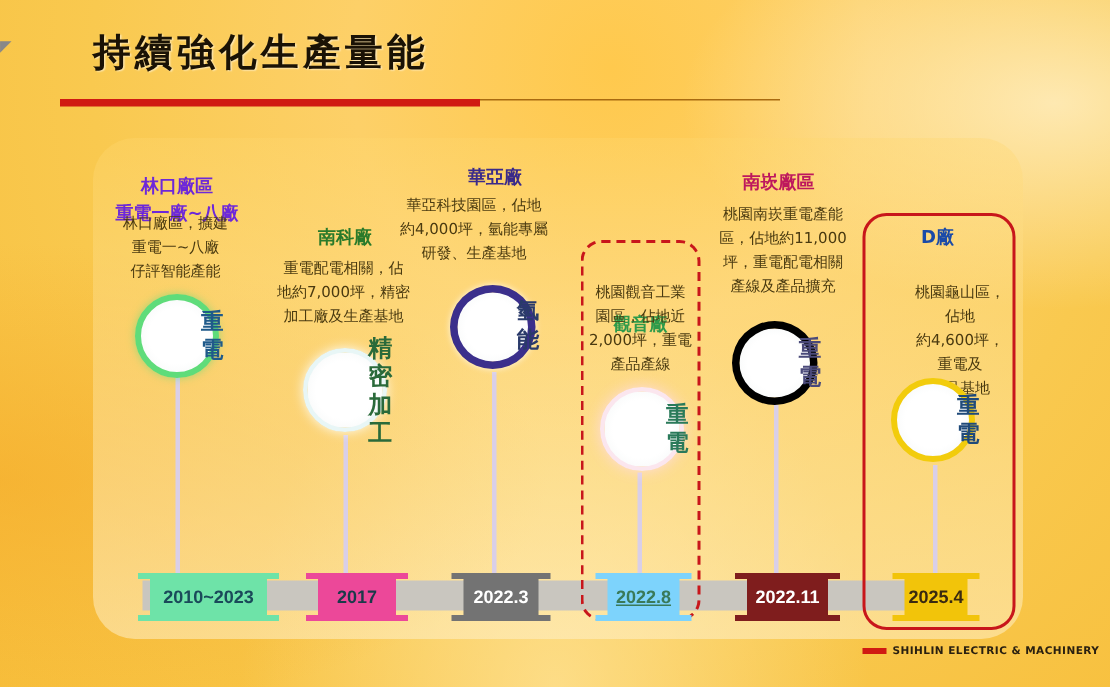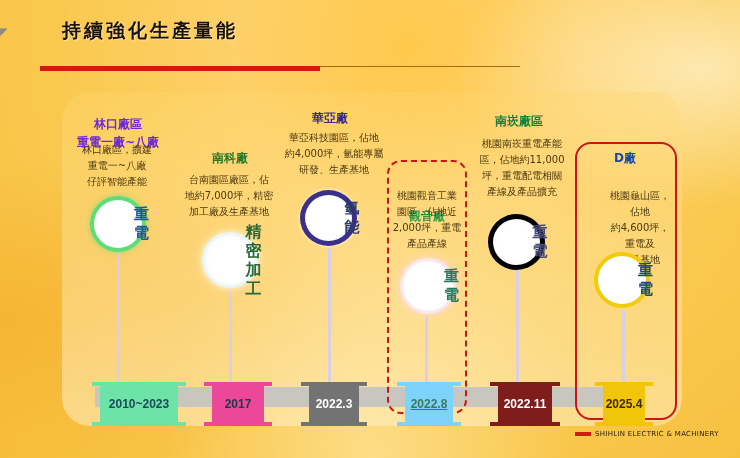--- a/index.html
+++ b/index.html
@@ -12,21 +12,21 @@
   .bg-glow {
     position: absolute; inset: 0;
     background:
       radial-gradient(ellipse at 95% 15%, rgba(255,240,200,0.8) 0%, rgba(255,240,200,0) 25%),
       radial-gradient(ellipse at 0% 70%, rgba(245,170,40,0.6) 0%, rgba(245,170,40,0) 35%),
       radial-gradient(ellipse at 50% 100%, rgba(255,230,160,0.7) 0%, rgba(255,230,160,0) 40%);
   }
   .title {
     position: absolute; left: 62px; top: 18px;
     font-family: "DejaVu Serif", "Liberation Serif", serif;
-    font-size: 19px; letter-spacing: 3px; color: #1a1205;
+    font-size: 25px; letter-spacing: 3px; color: #1a1205;
     text-shadow: 1px 1px 1px rgba(255,255,255,0.5);
   }
   .title-rule-thin { position: absolute; left: 40px; top: 66px; width: 480px; height: 1px; background: #a86a10; }
   .title-rule-red { position: absolute; left: 40px; top: 66px; width: 280px; height: 5px; background: #d01a12; }
   .corner-arrow { position: absolute; left: 0; top: 26px; width: 8px; height: 10px; color:#888; font-size:10px; }
 
   .panel {
     position: absolute; left: 62px; top: 92px; width: 620px; height: 334px;
     background: linear-gradient(180deg, rgba(255,215,110,0.35) 0%, rgba(255,240,200,0.55) 100%);
     border-radius: 28px;
@@ -40,35 +40,35 @@
   .site-title { position: absolute; font-size: 12px; font-weight: bold; text-align: center; white-space: nowrap; }
   .site-desc { position: absolute; font-size: 10px; line-height: 16px; color: #4a3a10; text-align: center; }
 
   .circle {
     position: absolute; width: 56px; height: 56px; border-radius: 50%;
     background: radial-gradient(circle, #ffffff 55%, #f2f5f5 100%);
     display: flex; align-items: center; justify-content: center;
     font-size: 15px; font-weight: bold; text-align: center; line-height: 19px; padding-left: 47px;
   }
   .date-tab {
-    position: absolute; height: 44px; display: flex; align-items: center; justify-content: center;
+    position: absolute; height: 32px; display: flex; align-items: center; justify-content: center;
     font-size: 12px; font-weight: bold; font-family: "Liberation Sans", sans-serif;
   }
   .date-tab::before, .date-tab::after {
     content: ""; position: absolute; left: -8px; right: -8px; height: 4px; background: inherit;
   }
   .date-tab::before { top: 0; }
   .date-tab::after { bottom: 0; }
 
   .box-dashed { position: absolute; left: 387px; top: 160px; width: 80px; height: 254px; border: 2px dashed #c8161b; border-radius: 14px; }
   .box-solid { position: absolute; left: 575px; top: 142px; width: 102px; height: 278px; border: 2px solid #c8161b; border-radius: 16px; }
 
   .footer-logo { position: absolute; left: 575px; top: 430px; display: flex; align-items: center; gap: 4px; }
   .footer-bar { width: 16px; height: 4px; background: #d01a12; }
-  .footer-text { font-size: 7px; font-weight: normal; color: #2a2010; white-space: nowrap; letter-spacing: 0.3px; }
+  .footer-text { font-size: 7px; font-weight: bold; color: #2a2010; white-space: nowrap; letter-spacing: 0.3px; }
 </style>
 </head>
 <body>
 
 <div class="bg-glow"></div>
 <div class="corner-arrow">◤</div>
 
 <h1 class="title">持續強化生產量能</h1>
 <div class="title-rule-thin"></div>
 <div class="title-rule-red"></div>
@@ -91,49 +91,49 @@
 重電一廠~八廠</div>
   <div class="site-desc" style="left:62px; top:142px; width:110px; white-space:pre-line;">林口廠區，擴建
 重電一~八廠
 仔評智能產能</div>
   <div class="circle" style="left:90px; top:196px; border:4px solid #5fdc7a; color:#1f5a8a; box-shadow:0 0 6px rgba(95,220,122,0.6);">重電</div>
   <div class="date-tab" style="left:100px; top:382px; width:78px; background:#6ee3a8; color:#1a4a5a;">2010~2023</div>
 </div>
 
 <div>
   <div class="site-title" style="left:200px; top:150px; width:60px; color:#2a7a2a;">南科廠</div>
-  <div class="site-desc" style="left:178px; top:172px; width:102px; white-space:pre-line;">台南園區廠區，佔
+  <div class="site-desc" style="left:178px; top:172px; width:102px; white-space:pre-line;">重電配電相關，佔
 地約7,000坪，精密
 加工廠及生產基地</div>
   <div class="circle" style="left:202px; top:232px; border:3px solid #e8f6f6; color:#2a6a3a; white-space:pre-line; font-size:16px; box-shadow:0 0 8px rgba(255,255,255,0.9);">精密
 加工</div>
   <div class="date-tab" style="left:212px; top:382px; width:52px; background:#ec4899; color:#1a3a4a;">2017</div>
 </div>
 
 <div>
   <div class="site-title" style="left:300px; top:110px; width:60px; color:#3a2a8a;">華亞廠</div>
-  <div class="site-desc" style="left:280px; top:130px; width:108px; white-space:pre-line;">華亞科技園區，佔地
+  <div class="site-desc" style="left:262px; top:130px; width:108px; white-space:pre-line;">華亞科技園區，佔地
 約4,000坪，氫能專屬
 研發、生產基地</div>
-  <div class="circle" style="left:300px; top:190px; border:5px solid #3b2f8c; color:#2a3a6a; box-shadow:0 0 4px rgba(255,255,255,0.8);">氫能</div>
+  <div class="circle" style="left:300px; top:190px; border:5px solid #3b2f8c; color:#2a3a6a; box-shadow:0 0 4px rgba(255,255,255,0.8);font-family:Liberation Mono, monospace;">氫能</div>
   <div class="date-tab" style="left:309px; top:382px; width:50px; background:#737373; color:#ffffff;">2022.3</div>
 </div>
 
 <div>
   <div class="site-title" style="left:395px; top:170px; width:64px; color:#2e9a4a;margin-top:38px;">觀音廠</div>
   <div class="site-desc" style="left:390px; top:188px; width:74px; white-space:pre-line;">桃園觀音工業
 園區，佔地近
 2,000坪，重電
 產品產線</div>
   <div class="circle" style="left:400px; top:258px; border:3px solid #fbe6ee; color:#2a7a5a; box-shadow:0 0 10px rgba(255,220,230,0.9);">重電</div>
   <div class="date-tab" style="left:405px; top:382px; width:48px; background:#7dd3fc; color:#3a7a5a; text-decoration:underline;">2022.8</div>
 </div>
 
 <div>
-  <div class="site-title" style="left:484px; top:113px; width:70px; color:#15803d;">南崁廠區</div>
+  <div class="site-title" style="left:484px; top:113px; width:70px; color:#be185d;">南崁廠區</div>
   <div class="site-desc" style="left:470px; top:136px; width:104px; white-space:pre-line;">桃園南崁重電產能
 區，佔地約11,000
 坪，重電配電相關
 產線及產品擴充</div>
   <div class="circle" style="left:488px; top:214px; border:5px solid #000000; color:#4a4a7a;">重電</div>
   <div class="date-tab" style="left:498px; top:382px; width:54px; background:#7f1d1d; color:#ffffff;">2022.11</div>
 </div>
 
 <div>
   <div class="site-title" style="left:605px; top:150px; width:40px; color:#1a4aa8;">D廠</div>

